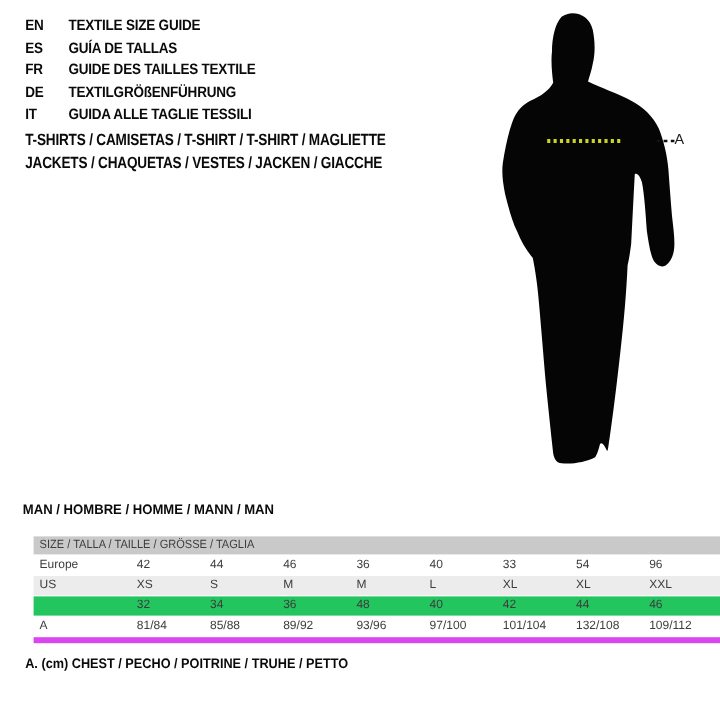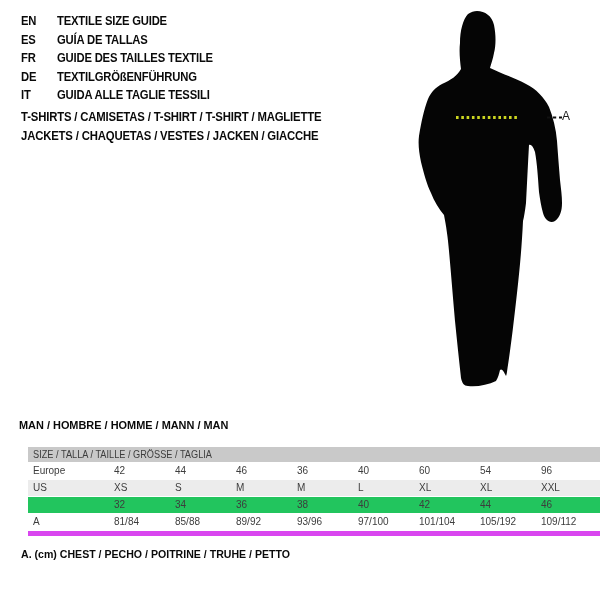--- a/index.html
+++ b/index.html
@@ -137,55 +137,55 @@
       <span>SIZE / TALLA / TAILLE / GRÖSSE / TAGLIA</span>
     </div>
     <div>
         <div class="st-row">
           <div class="st-label">Europe</div>
           <div class="st-cell">42</div>
           <div class="st-cell">44</div>
           <div class="st-cell">46</div>
           <div class="st-cell">36</div>
           <div class="st-cell">40</div>
-          <div class="st-cell">60</div>
+          <div class="st-cell">33</div>
           <div class="st-cell">54</div>
           <div class="st-cell">96</div>
         </div>
         <div class="st-row" style="background: rgb(236, 236, 236);">
           <div class="st-label">US</div>
           <div class="st-cell">XS</div>
           <div class="st-cell">S</div>
           <div class="st-cell">M</div>
           <div class="st-cell">M</div>
           <div class="st-cell">L</div>
           <div class="st-cell">XL</div>
           <div class="st-cell">XL</div>
           <div class="st-cell">XXL</div>
         </div>
         <div class="st-row" style="background: #22c55e;">
           <div class="st-label"></div>
           <div class="st-cell">32</div>
           <div class="st-cell">34</div>
           <div class="st-cell">36</div>
-          <div class="st-cell">38</div>
+          <div class="st-cell">48</div>
           <div class="st-cell">40</div>
           <div class="st-cell">42</div>
           <div class="st-cell">44</div>
           <div class="st-cell">46</div>
         </div>
         <div class="st-row">
           <div class="st-label">A</div>
           <div class="st-cell">81/84</div>
           <div class="st-cell">85/88</div>
           <div class="st-cell">89/92</div>
           <div class="st-cell">93/96</div>
           <div class="st-cell">97/100</div>
           <div class="st-cell">101/104</div>
-          <div class="st-cell">105/192</div>
+          <div class="st-cell">132/108</div>
           <div class="st-cell">109/112</div>
         </div>
       </div>
   </div>
 
   <div class="footnote">A. (cm) CHEST / PECHO / POITRINE / TRUHE / PETTO</div>
 
 </div>
 
 </body></html>

